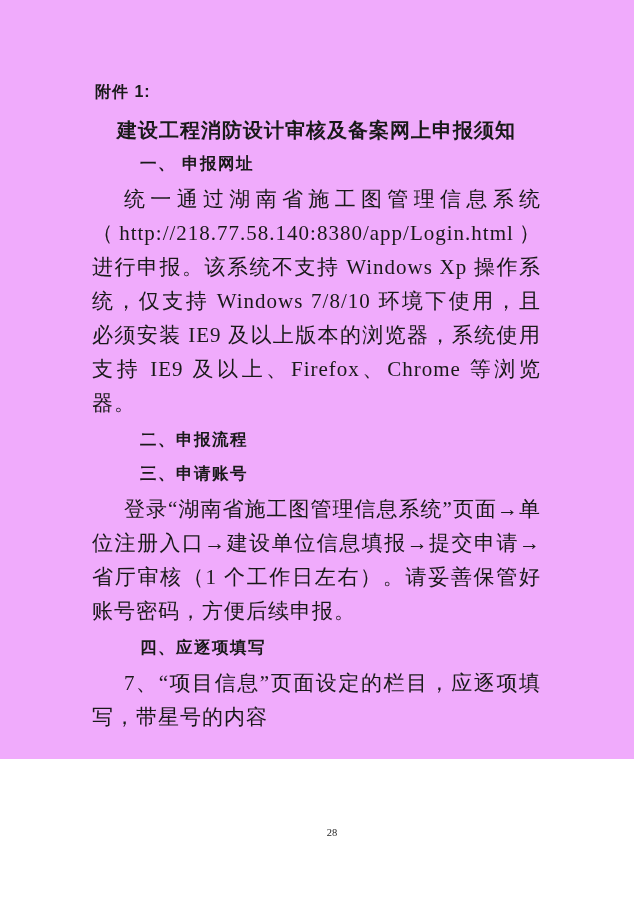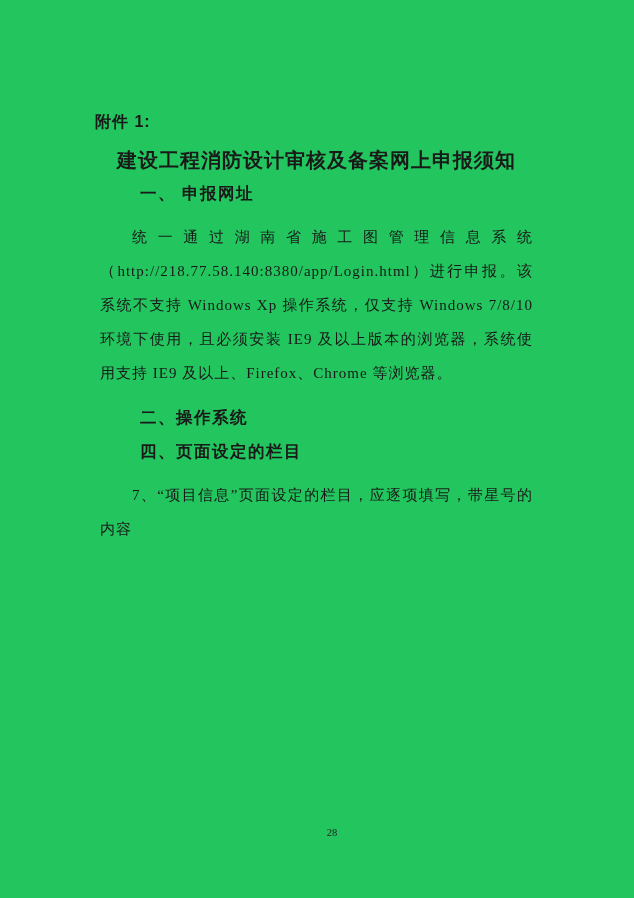--- a/index.html
+++ b/index.html
@@ -8,24 +8,24 @@
     background: #ffffff;
   }
   body {
     width: 634px;
     height: 898px;
     overflow: hidden;
   }
   .page {
     position: relative;
     width: 634px;
-    height: 898px;
+    height: 759px;
     box-sizing: border-box;
-    padding: 112px 89px 0 88px;
-    background: #22c55e;
+    padding: 82px 89px 0 88px;
+    background: #f0abfc;
     color: #191919;
     font-family: "Liberation Serif", "DejaVu Serif", serif;
   }
   .attachment-label {
     margin: 0 0 14px 7px;
     font-family: "Liberation Sans", "DejaVu Sans", sans-serif;
     font-size: 16px;
     line-height: 20px;
     font-weight: bold;
     letter-spacing: 1px;
@@ -41,22 +41,22 @@
   }
   .section-heading {
     margin: 4px 0 0 52px;
     font-family: "Liberation Sans", "DejaVu Sans", sans-serif;
     font-size: 16.5px;
     line-height: 30px;
     font-weight: bold;
     letter-spacing: 1.5px;
   }
   .body-para {
-    margin: 12px;
-    font-size: 15px;
+    margin: 4px;
+    font-size: 21px;
     line-height: 34px;
     text-align: justify;
     text-indent: 32px;
     letter-spacing: 1px;
     word-break: break-word;
   }
   .page-footer {
     position: absolute;
     top: 822px;
     left: 15px;
@@ -77,26 +77,30 @@
   <p class="attachment-label">附件 1:</p>
 
   <h1 class="doc-title">建设工程消防设计审核及备案网上申报须知</h1>
 
   <section>
     <h2 class="section-heading">一、 申报网址</h2>
     <p class="body-para">统一通过湖南省施工图管理信息系统（http://218.77.58.140:8380/app/Login.html）进行申报。该系统不支持 Windows Xp 操作系统，仅支持 Windows 7/8/10 环境下使用，且必须安装 IE9 及以上版本的浏览器，系统使用支持 IE9 及以上、Firefox、Chrome 等浏览器。</p>
   </section>
 
   <section>
-    <h2 class="section-heading">二、操作系统</h2>
+    <h2 class="section-heading">二、申报流程</h2>
   </section>
 
+  <section>
+    <h2 class="section-heading">三、申请账号</h2>
+    <p class="body-para">登录“湖南省施工图管理信息系统”页面→单位注册入口→建设单位信息填报→提交申请→省厅审核（1 个工作日左右）。请妥善保管好账号密码，方便后续申报。</p>
+  </section>
 
   <section>
-    <h2 class="section-heading">四、页面设定的栏目</h2>
+    <h2 class="section-heading">四、应逐项填写</h2>
     <p class="body-para">7、“项目信息”页面设定的栏目，应逐项填写，带星号的内容</p>
   </section>
 
   <div class="page-footer">
     <span class="page-number">28</span>
   </div>
 
 </div>
 
 </body></html>

